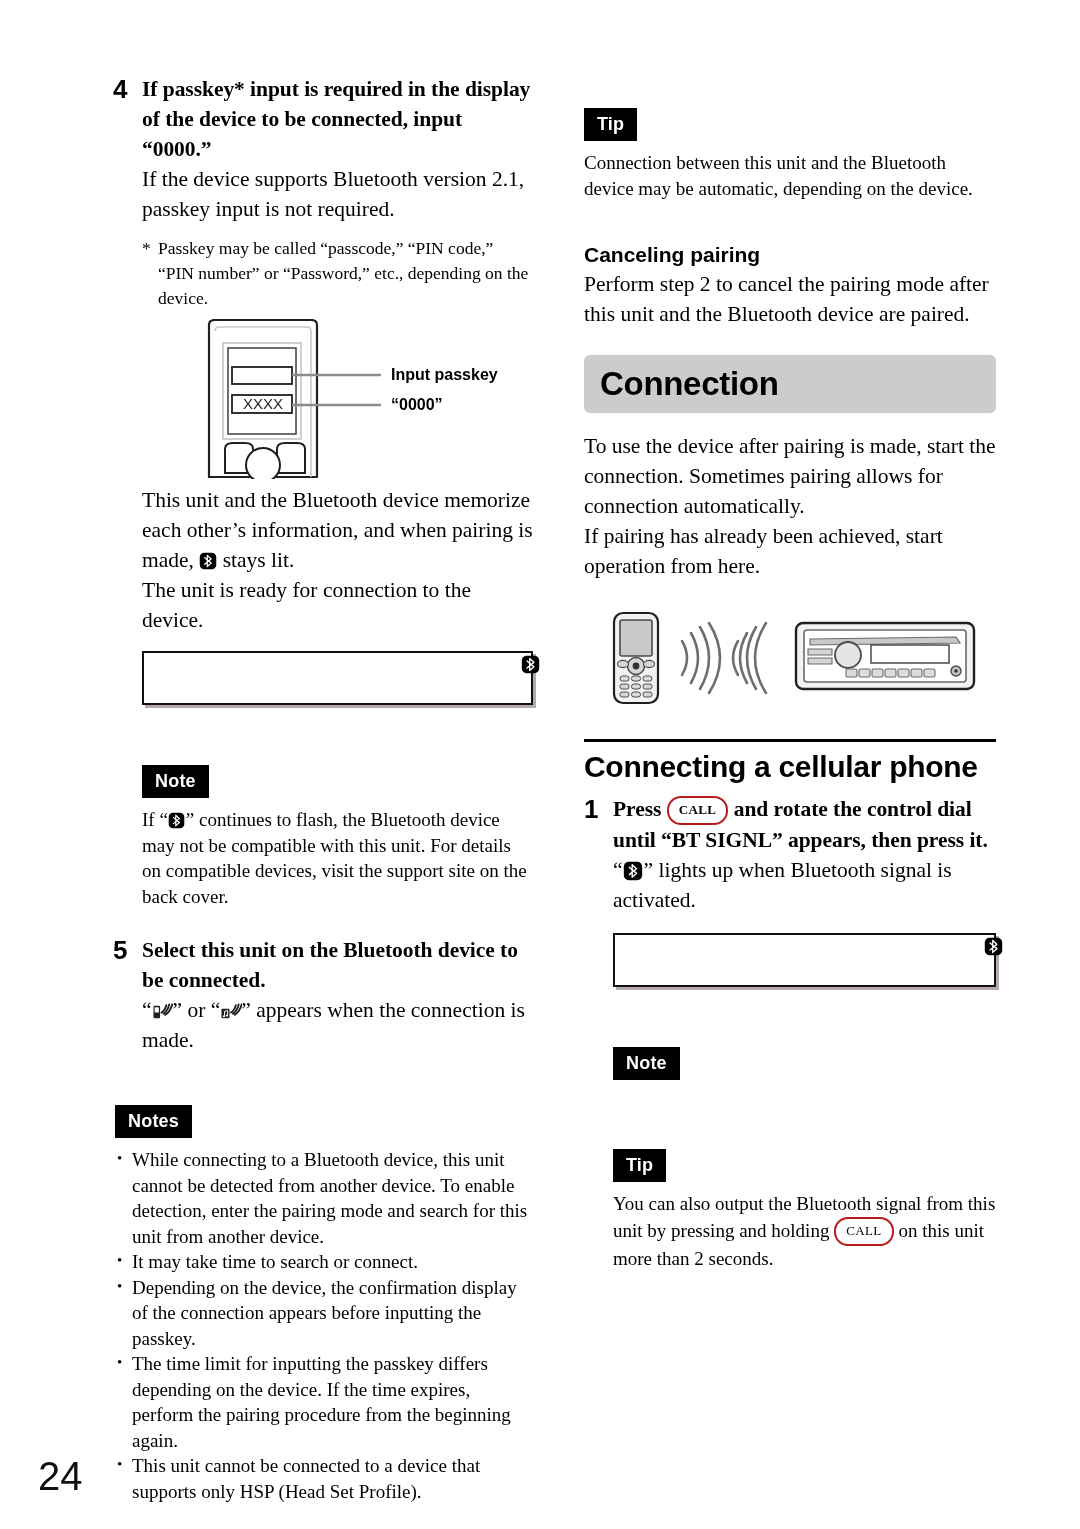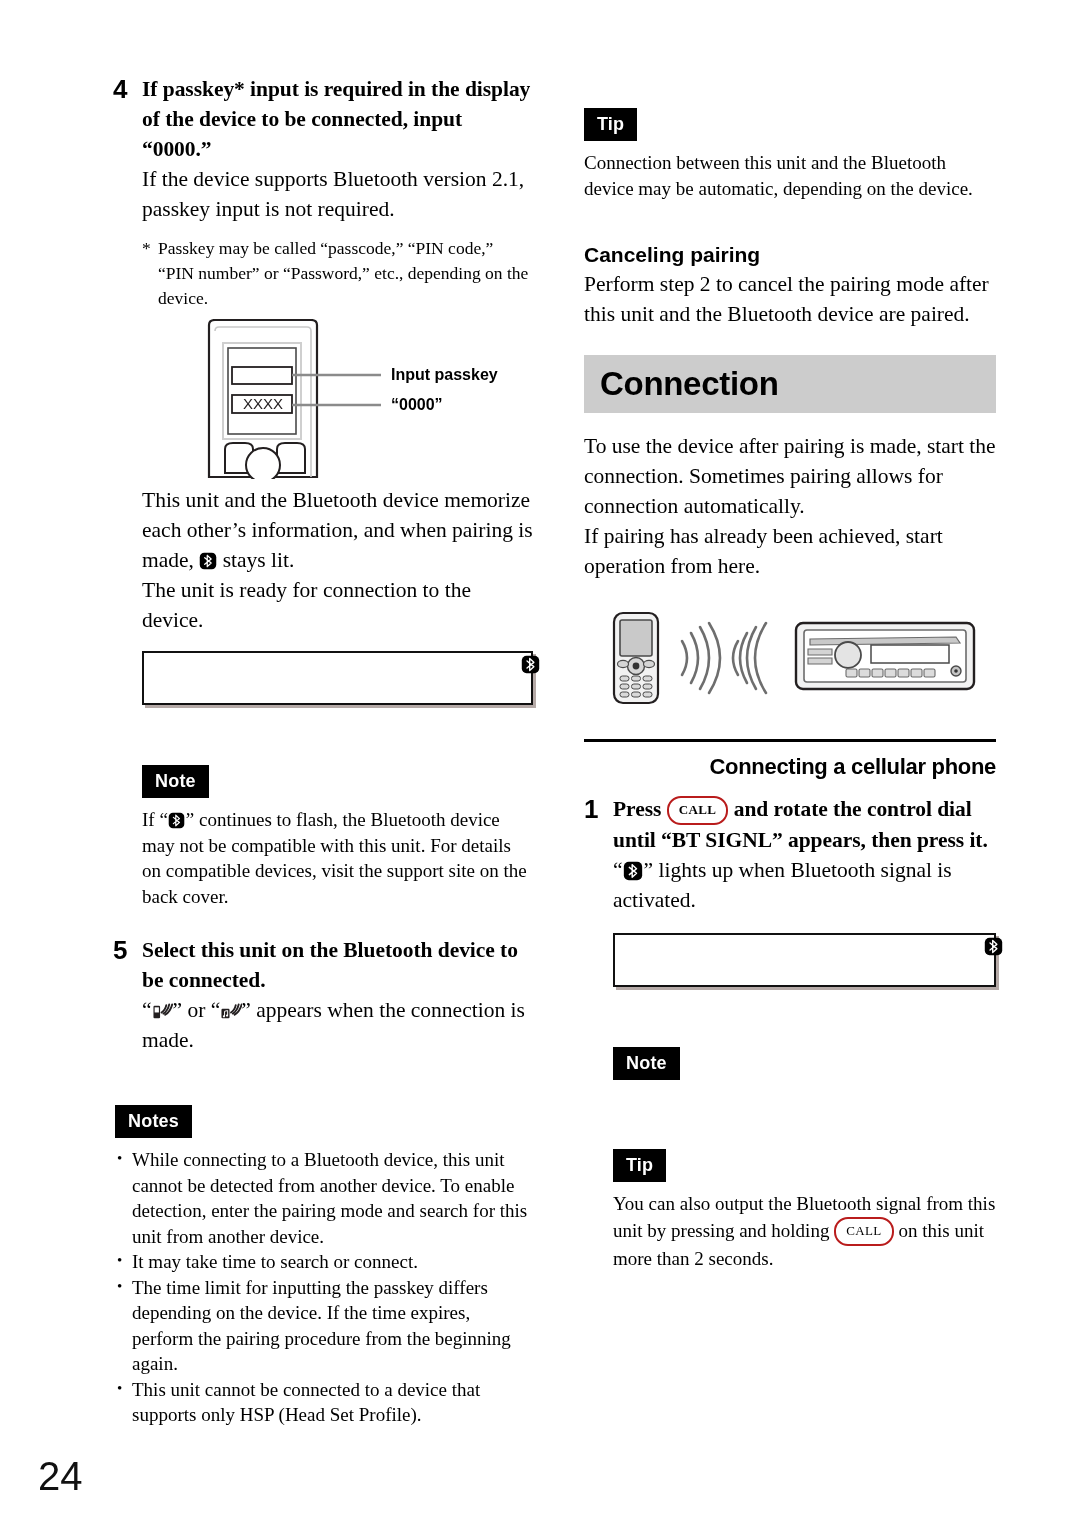--- a/index.html
+++ b/index.html
@@ -123,32 +123,32 @@
   
   .banner {
     background: #cccccc;
     font-family: "Liberation Sans", "DejaVu Sans", sans-serif;
     font-weight: bold;
     font-size: 33px;
     line-height: 33px;
     padding: 12px 4px 13px 16px;
     color: #000;
     letter-spacing: -0.3px;
+    border-radius: 6px;
   }
 
   
   .rule-head {
     border-top: 3px solid #000;
     padding-top: 8px;
     font-family: "Liberation Sans", "DejaVu Sans", sans-serif;
     font-weight: bold;
-    font-size: 22px;
+    font-size: 30px;
     line-height: 34px;
     letter-spacing: -0.3px;
-    text-align: right;
   }
   .subhead {
     font-family: "Liberation Sans", "DejaVu Sans", sans-serif;
     font-weight: bold;
     font-size: 21px;
     line-height: 28px;
   }
 
   
   .display-box {
@@ -342,20 +342,21 @@
 
     <div class="spacer-sm"></div>
 
     <div style="margin-left:2px;">
       <div class="badge-wrap">
         <span class="badge">Notes</span>
       </div>
       <ul class="bullets">
         <li>While connecting to a Bluetooth device, this unit cannot be detected from another device. To enable detection, enter the pairing mode and search for this unit from another device.</li>
         <li>It may take time to search or connect.</li>
+        <li>Depending on the device, the confirmation display of the connection appears before inputting the passkey.</li>
         <li>The time limit for inputting the passkey differs depending on the device. If the time expires, perform the pairing procedure from the beginning again.</li>
         <li>This unit cannot be connected to a device that supports only HSP (Head Set Profile).</li>
       </ul>
     </div>
 
   </div>
 
   <div class="col-right">
 
     <div>

